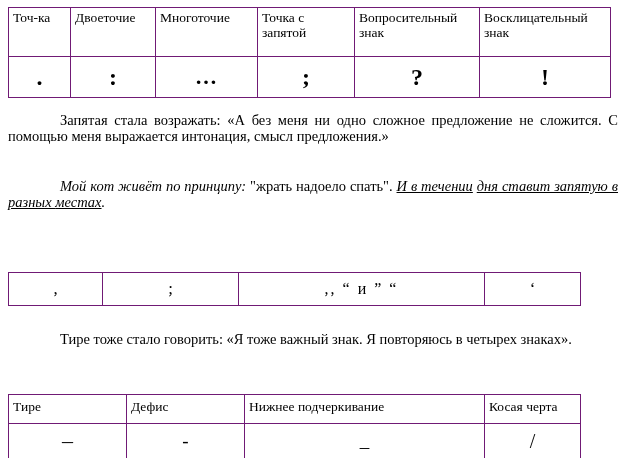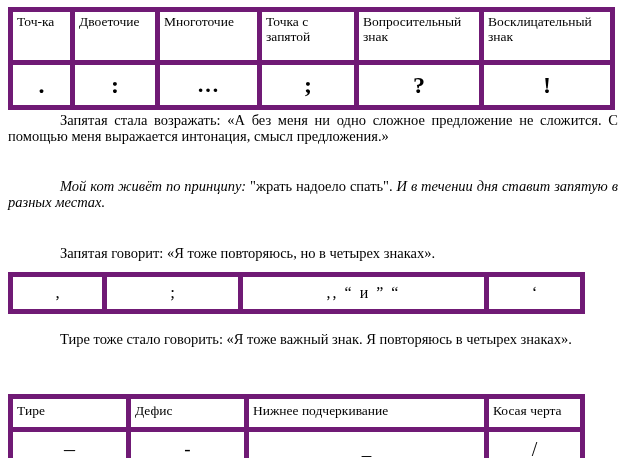--- a/index.html
+++ b/index.html
@@ -21,21 +21,21 @@
     padding: 0;
     box-sizing: border-box;
   }
 
   
   table {
     border-collapse: collapse;
     table-layout: fixed;
   }
   table td {
-    border: 5px solid #701a75;
+    border: 1px solid #701a75;
     vertical-align: top;
     padding: 2px 4px;
   }
 
   
   .t1 {
     position: absolute;
     left: 8px;
     top: 7px;
     width: 602px;
@@ -68,21 +68,21 @@
     position: absolute;
     font-size: 14.5px;
     line-height: 16px;
     text-align: justify;
   }
   .p1 { left: 8px; top: 112px; width: 610px; text-indent: 52px; }
   .p2 { left: 8px; top: 178px; width: 610px; text-indent: 52px; font-style: italic; }
   .p3 { left: 8px; top: 245px; width: 610px; text-indent: 52px; }
   .p4 { left: 8px; top: 331px; width: 610px; text-indent: 52px; }
 
-  .u { }
+  .u { text-decoration: underline; }
   .nital { font-style: normal; }
 
   
   .t2 {
     position: absolute;
     left: 8px;
     top: 272px;
     width: 572px;
   }
   .t2 .hdr td {
@@ -160,21 +160,20 @@
 
   <div class="para p1">Запятая стала возражать: «А без меня ни одно сложное предложение не сложится. С помощью меня выражается интонация, смысл предложения.»</div>
 
   <div class="para p2">
     <span>Мой кот живёт по принципу:</span>
     <span class="nital">"жрать надоело спать".</span>
     <span class="u">И в течении</span>
     <span class="u">дня ставит запятую в разных </span><span class="u">местах</span><span>.</span>
   </div>
 
-  <div class="para p3">Запятая говорит: «Я тоже повторяюсь, но в четырех знаках».</div>
 
   <table class="t2">
     <colgroup>
       <col style="width:94px">
       <col style="width:136px">
       <col style="width:246px">
       <col style="width:96px">
     </colgroup>
     <tbody>
     <tr class="sym">

